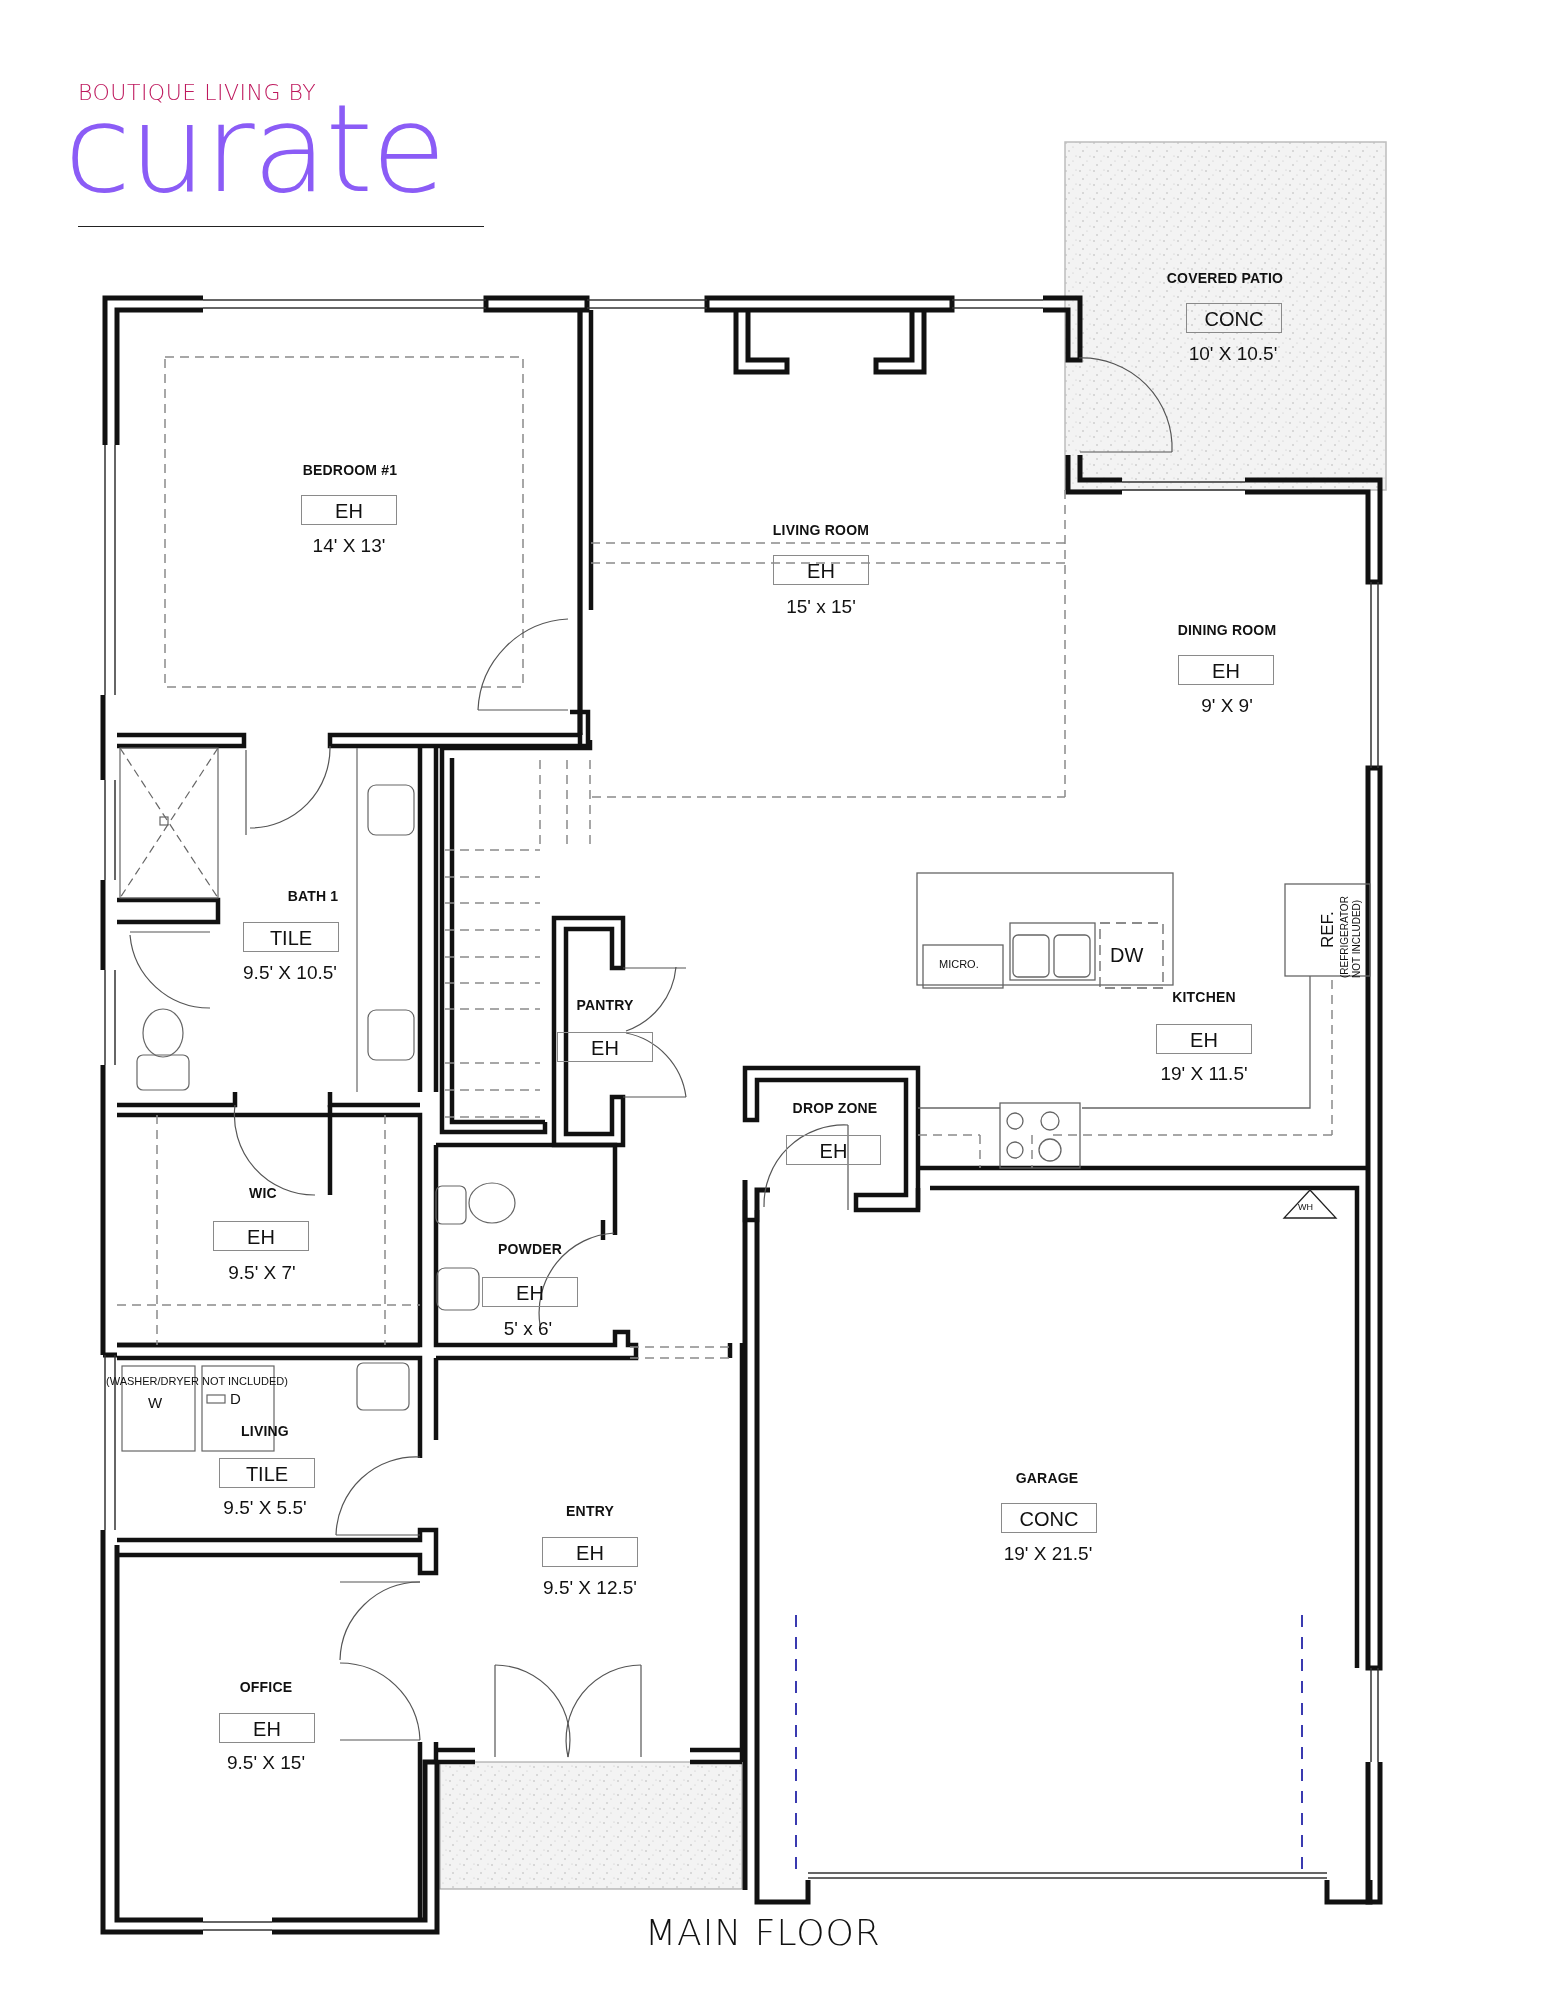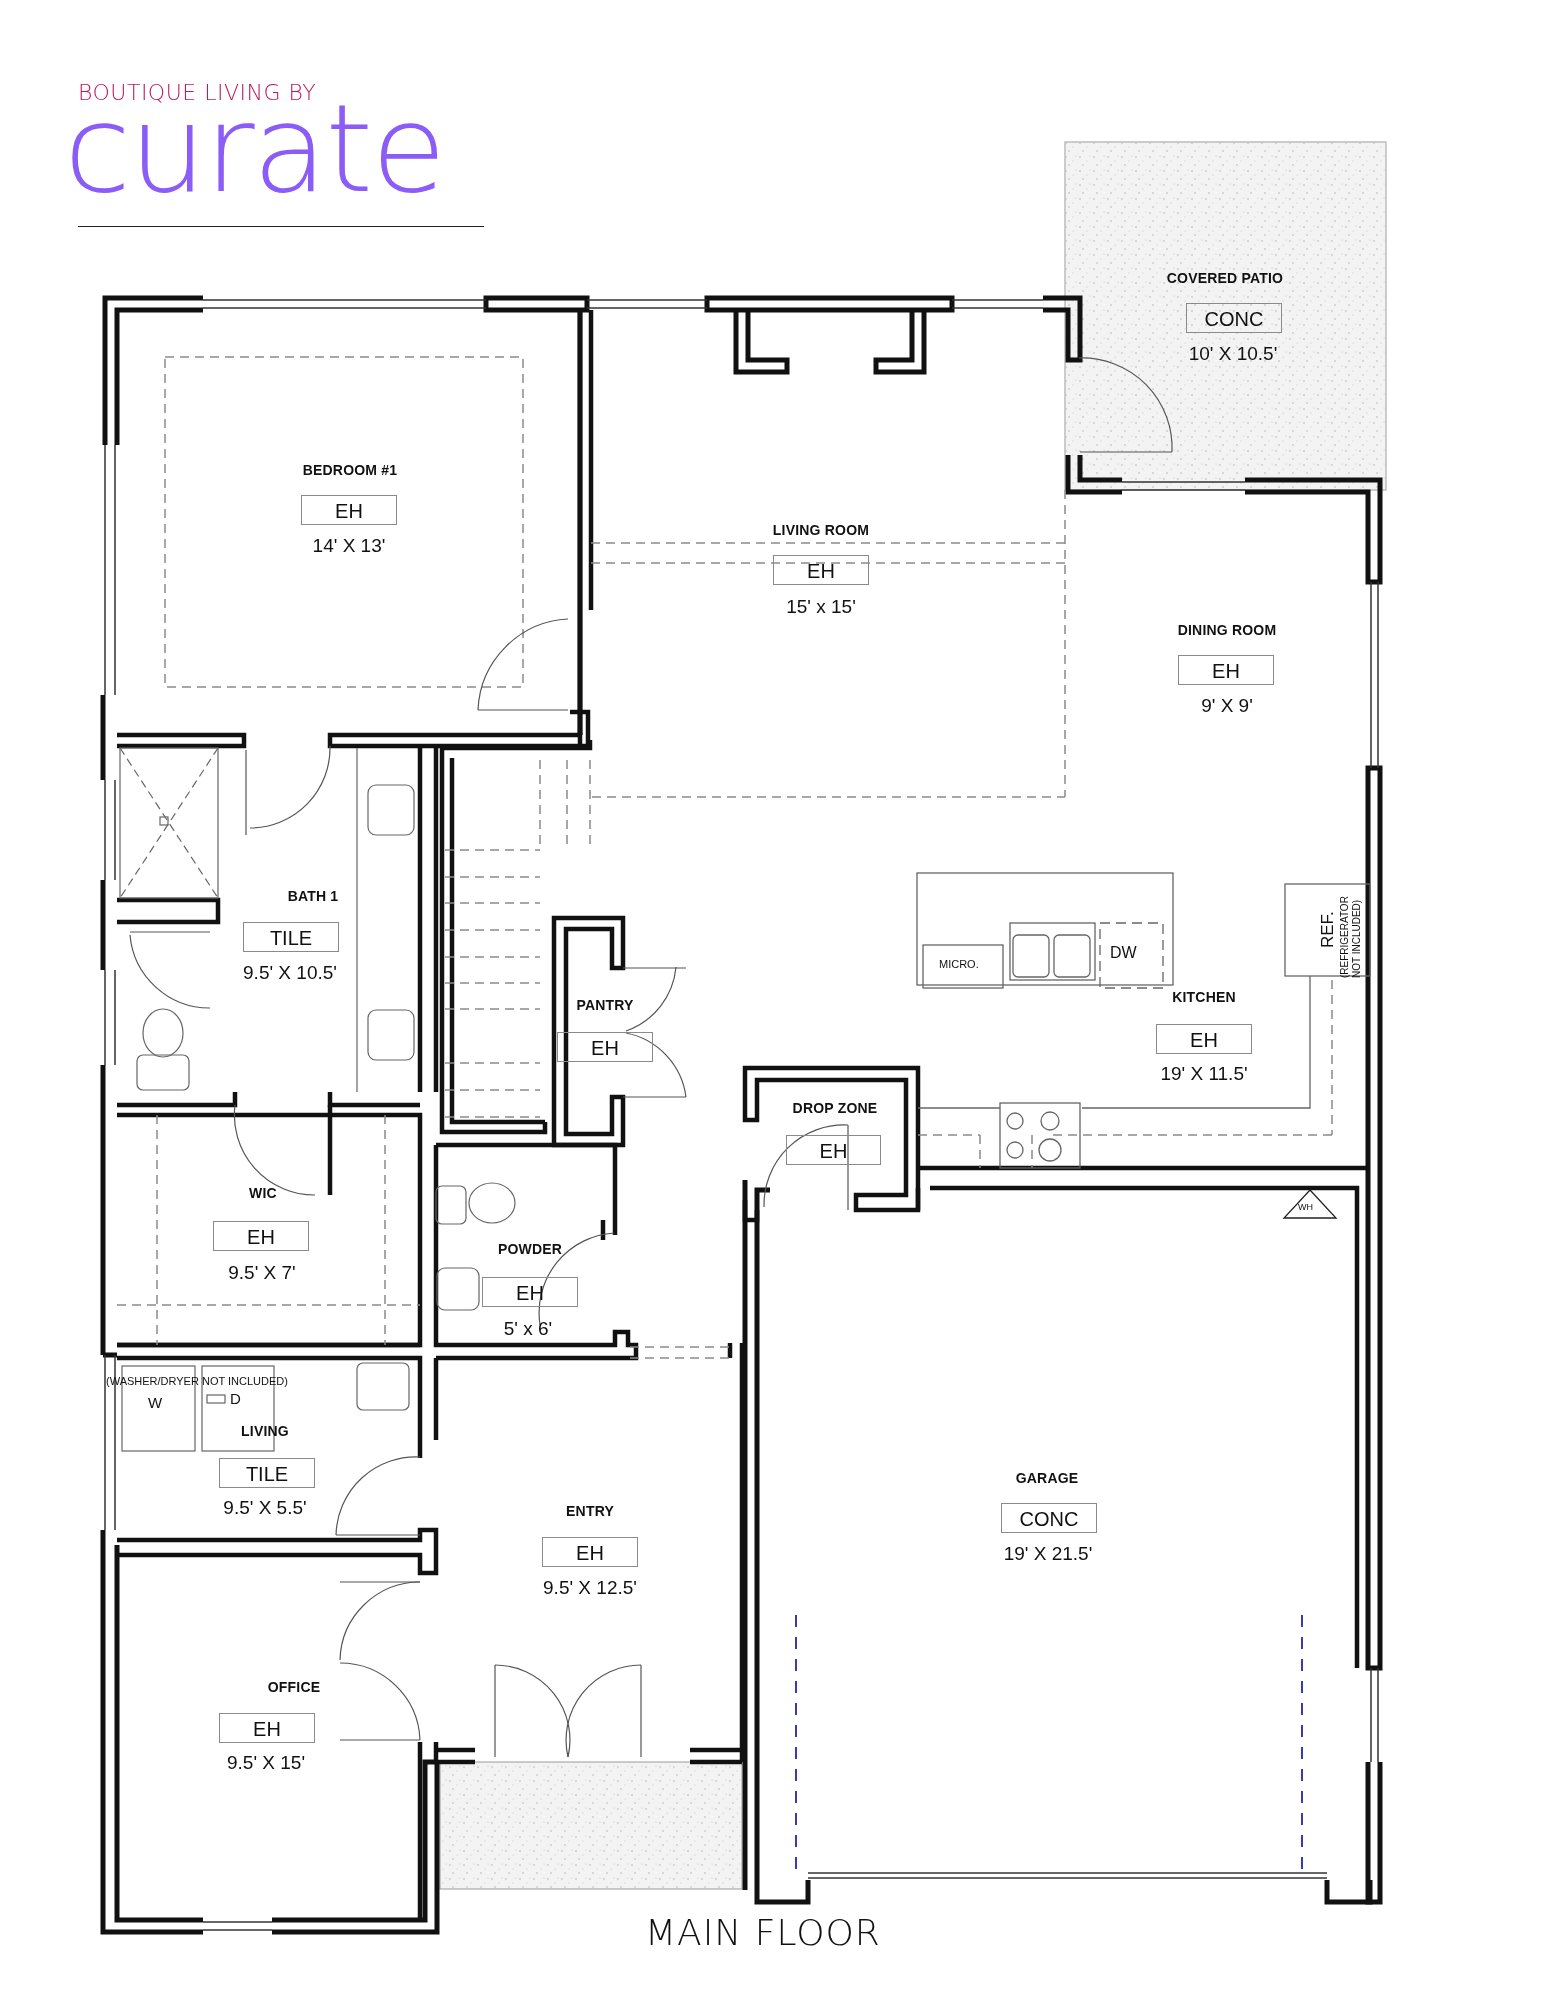--- a/index.html
+++ b/index.html
@@ -305,30 +305,30 @@
 <div class="room-dim" style="left:528px;top:1318px;">5' x 6'</div>
 
 <div class="room-name" style="left:265px;top:1423px;">LIVING</div>
 <div class="floor-tag" style="left:219px;top:1458px;width:96px;">TILE</div>
 <div class="room-dim" style="left:265px;top:1497px;">9.5' X 5.5'</div>
 
 <div class="room-name" style="left:590px;top:1503px;">ENTRY</div>
 <div class="floor-tag" style="left:542px;top:1537px;width:96px;">EH</div>
 <div class="room-dim" style="left:590px;top:1577px;">9.5' X 12.5'</div>
 
-<div class="room-name" style="left:266px;top:1679px;margin-left:28px;">OFFICE</div>
+<div class="room-name" style="left:266px;top:1679px;">OFFICE</div>
 <div class="floor-tag" style="left:219px;top:1713px;width:96px;">EH</div>
 <div class="room-dim" style="left:266px;top:1752px;">9.5' X 15'</div>
 
 <div class="room-name" style="left:1047px;top:1470px;">GARAGE</div>
 <div class="floor-tag" style="left:1001px;top:1503px;width:96px;">CONC</div>
 <div class="room-dim" style="left:1048px;top:1543px;">19' X 21.5'</div>
 
 <div class="small-note" style="left:939px;top:958px;font-size:11px;">MICRO.</div>
-<div class="fixture-label" style="left:1110px;top:944px;font-size:16px;">DW</div>
+<div class="fixture-label" style="left:1110px;top:944px;font-size:20px;">DW</div>
 <div class="ref-label" style="left:1318px;top:948px;font-size:17px;">REF.</div>
 <div class="ref-label" style="left:1339px;top:978px;font-size:10px;">(REFRIGERATOR</div>
 <div class="ref-label" style="left:1351px;top:978px;font-size:10px;">NOT INCLUDED)</div>
 <div class="fixture-label" style="left:148px;top:1394px;font-size:15px;">W</div>
 <div class="fixture-label" style="left:230px;top:1390px;font-size:15px;">D</div>
 <div class="small-note" style="left:106px;top:1375px;font-size:11px;">(WASHER/DRYER NOT INCLUDED)</div>
 <div class="small-note" style="left:1298px;top:1202px;font-size:9px;">WH</div>
 
 <div class="plan-title">MAIN FLOOR</div>
 

